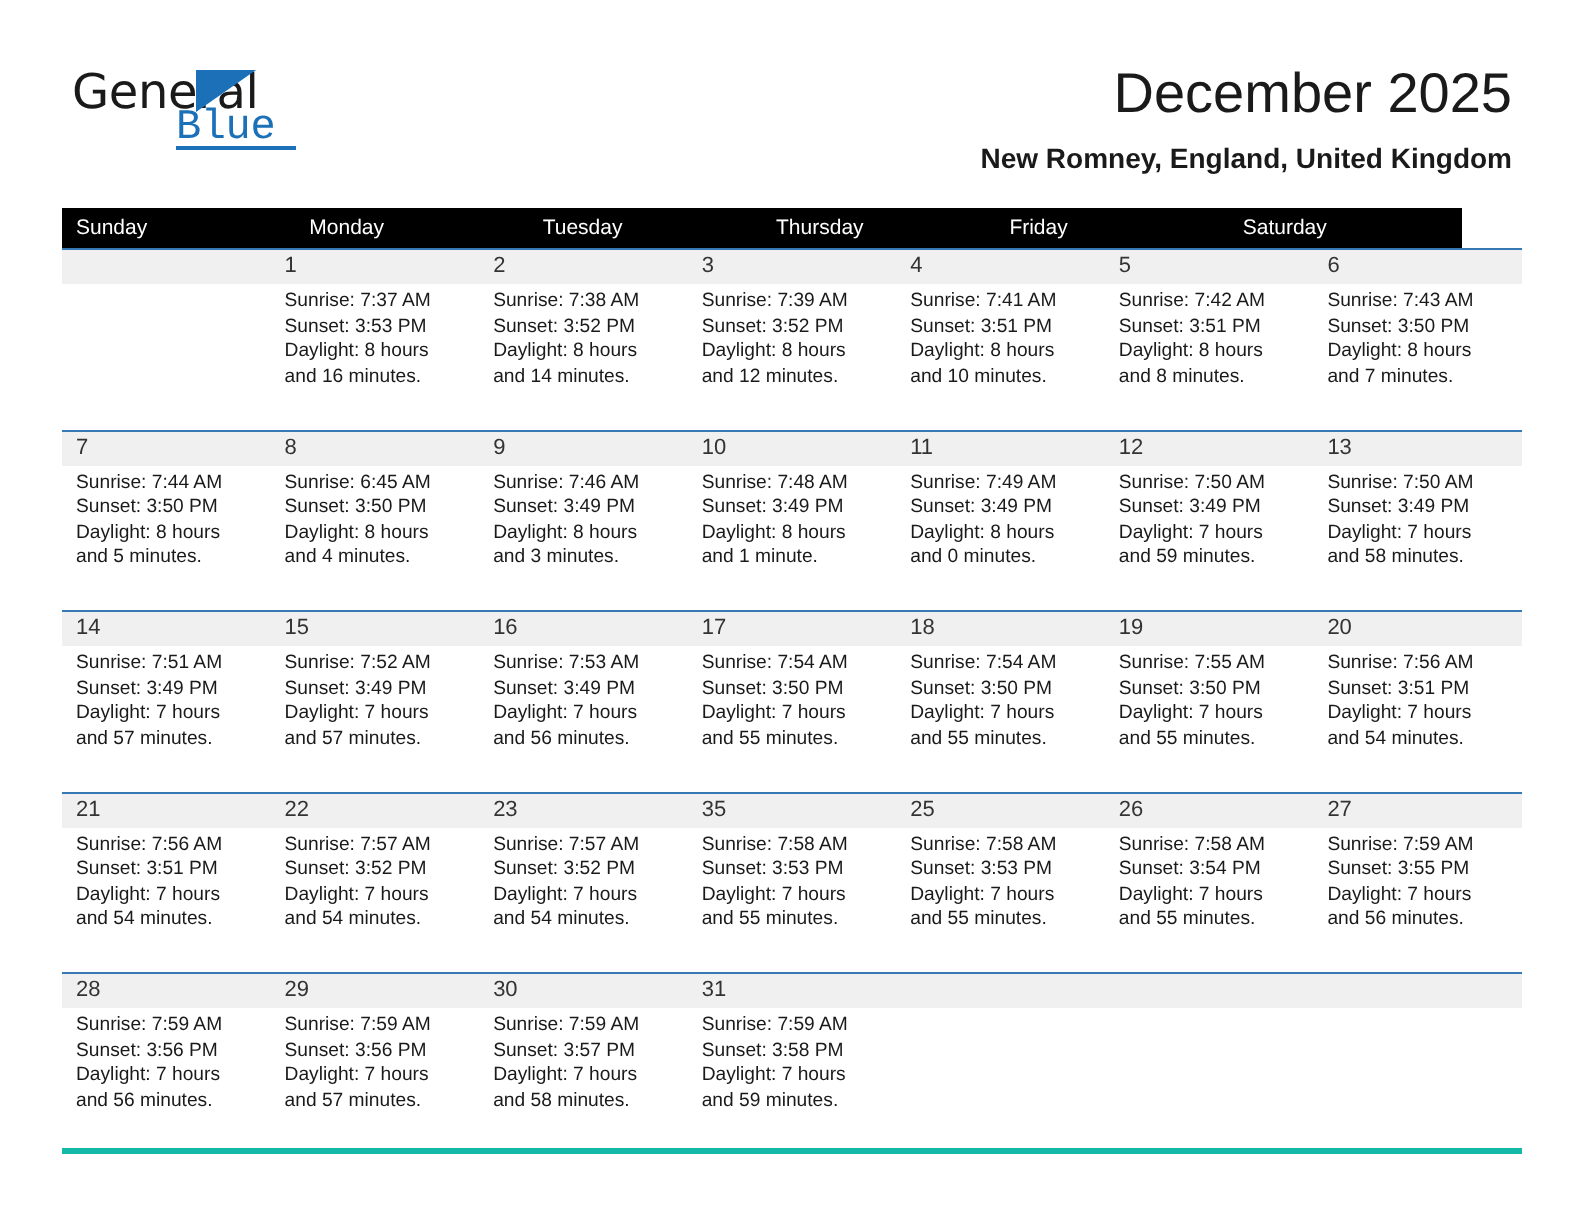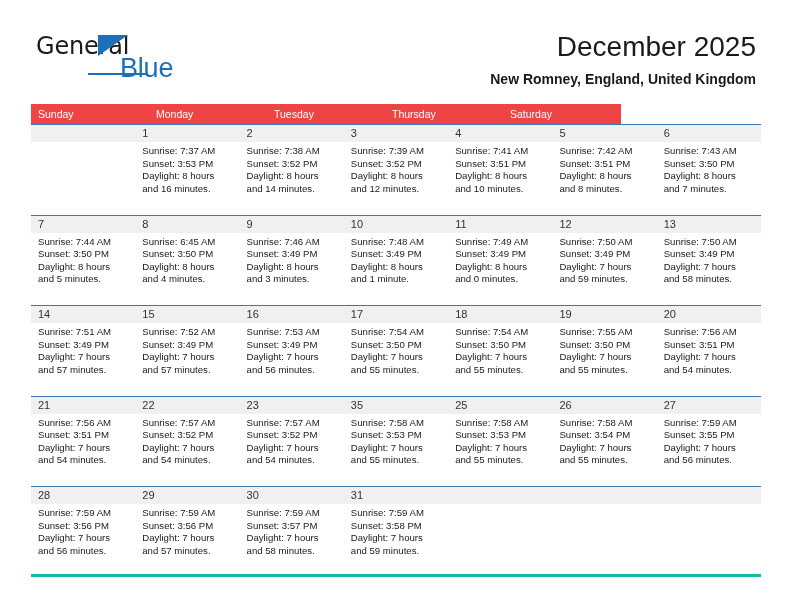--- a/index.html
+++ b/index.html
@@ -43,26 +43,25 @@
     font-size: 24px;
     letter-spacing: -0.2px;
     color: #1a1a1a;
     font-family: "DejaVu Sans", sans-serif;
     font-weight: 400;
   }
   .logo-blue {
     position: absolute;
     left: 52px;
     top: 21px;
-    font-size: 27px;
+    font-size: 21px;
     letter-spacing: -0.2px;
     color: #1c70b8;
-    font-family: Liberation Sans, sans-serif;
+    font-family: Liberation Mono, monospace;
     font-weight: 400;
-    margin-left: 32px;
   }
   .logo-triangle {
     position: absolute;
     left: 62px;
     top: 3px;
     width: 0;
     height: 0;
     border-left: 30px solid #1c70b8;
     border-bottom: 21px solid transparent;
   }
@@ -99,23 +98,23 @@
 
   
   .calendar {
     position: absolute;
     left: 31px;
     top: 104px;
     width: 730px;
   }
   .weekday-row {
     display: flex;
-    width: 590px;
+    width: 700px;
     height: 20px;
-    background: #ef4444;
+    background: #000000;
   }
   .weekday {
     flex: 1 1 0;
     color: #ffffff;
     font-size: 10.5px;
     line-height: 20px;
     padding-left: 7px;
     box-sizing: border-box;
     white-space: nowrap;
   }
@@ -178,20 +177,21 @@
     </div>
 
   </div>
 
   <div class="calendar">
     <div class="weekday-row" id="weekday-row">
         <div class="weekday">Sunday</div>
         <div class="weekday">Monday</div>
         <div class="weekday">Tuesday</div>
         <div class="weekday">Thursday</div>
+        <div class="weekday">Friday</div>
         <div class="weekday">Saturday</div>
       </div>
     <div id="weeks-container">
         <div class="week-row">
           <div class="day-cell empty">
             <div class="daynum-bar"></div>
             <div class="details">
               <div class="detail-line"></div>
               <div class="detail-line"></div>
               <div class="detail-line"></div>

